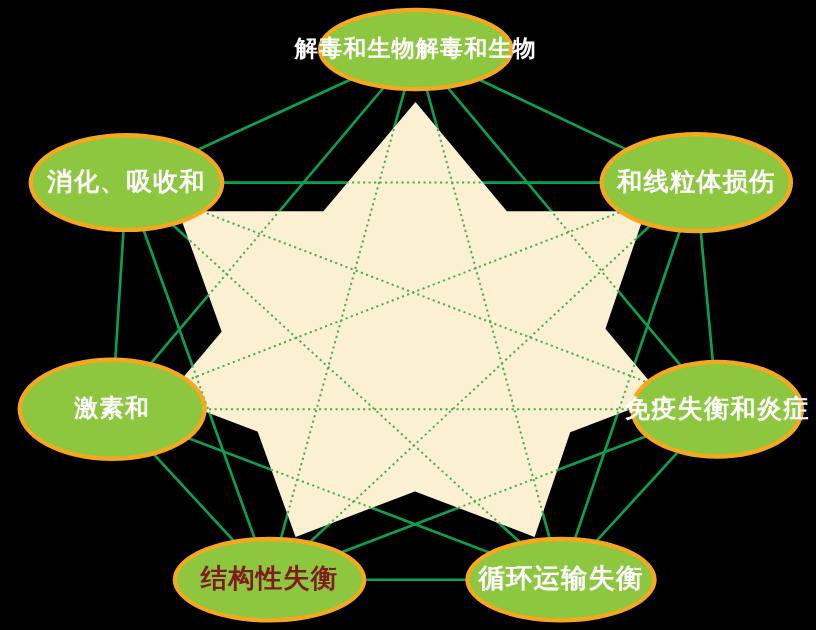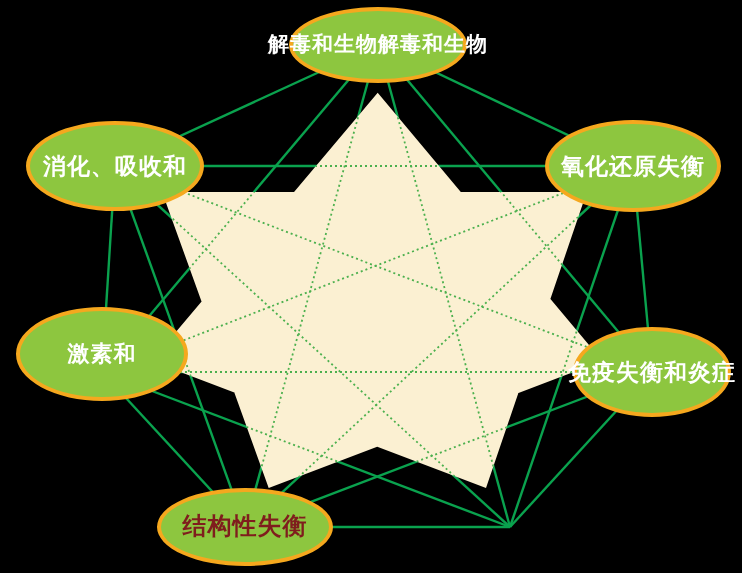--- a/index.html
+++ b/index.html
@@ -29,21 +29,21 @@
     font-weight: bold;
     line-height: 1.22;
     letter-spacing: 1px;
   }
   .node span { display: block; white-space: nowrap; }
   .node-detox       { left: 289px; top: 7px;   width: 178px; height: 76px; font-size: 21px; }
   .node-oxidation   { left: 545px; top: 120px; width: 176px; height: 92px; font-size: 23px; }
   .node-immune      { left: 573px; top: 327px; width: 158px; height: 90px; font-size: 23px; }
   .node-circulation { left: 423px; top: 488px; width: 174px; height: 78px; font-size: 24px; }
   .node-structural  { left: 157px; top: 488px; width: 176px; height: 78px; font-size: 24px; }
-  .node-hormone     { left: 16px;  top: 307px; width: 172px; height: 94px; font-size: 22px; }
+  .node-hormone     { left: 16px;  top: 325px; width: 172px; height: 94px; font-size: 22px; }
   .node-digestion   { left: 26px;  top: 121px; width: 178px; height: 90px; font-size: 23px; }
 </style>
 </head>
 <body>
 
 <div id="stage">
 
   <svg id="diagram-svg" width="742" height="573" viewBox="0 0 742 573">
     <defs>
       <clipPath id="starClip">
@@ -91,28 +91,32 @@
         <line x1="510" y1="527" x2="115" y2="166" stroke="#4CB04E" stroke-width="1.8" stroke-dasharray="2 3"></line>
       </g>
   </svg>
 
   <div class="node node-detox" style="background: rgb(141, 198, 63); border: 4px solid rgb(245, 168, 30); color: rgb(255, 255, 255);">
     <span>解毒和生物</span>
     <span>解毒和生物</span>
   </div>
 
   <div class="node node-oxidation" style="background: rgb(141, 198, 63); border: 4px solid rgb(245, 168, 30); color: rgb(255, 255, 255);">
-    <span>氧化还原失衡</span>
+    <span>和线粒体损伤</span>
   </div>
 
   <div class="node node-immune" style="background: rgb(141, 198, 63); border: 4px solid rgb(245, 168, 30); color: rgb(255, 255, 255); justify-content: center;">
     <span>免疫失衡</span>
     <span>和炎症</span>
   </div>
 
+  <div class="node node-circulation" style="background: rgb(141, 198, 63); border: 4px solid rgb(245, 168, 30); color: rgb(255, 255, 255);">
+    <span>循环运输失衡</span>
+    <span></span>
+  </div>
 
   <div class="node node-structural" style="background: rgb(141, 198, 63); border: 4px solid rgb(245, 168, 30); color: #7f1d1d;">
     <span>结构性失衡</span>
     <span></span>
   </div>
 
   <div class="node node-hormone" style="background: rgb(141, 198, 63); border: 4px solid rgb(245, 168, 30); color: rgb(255, 255, 255);">
     <span>激素和</span>
   </div>
 

